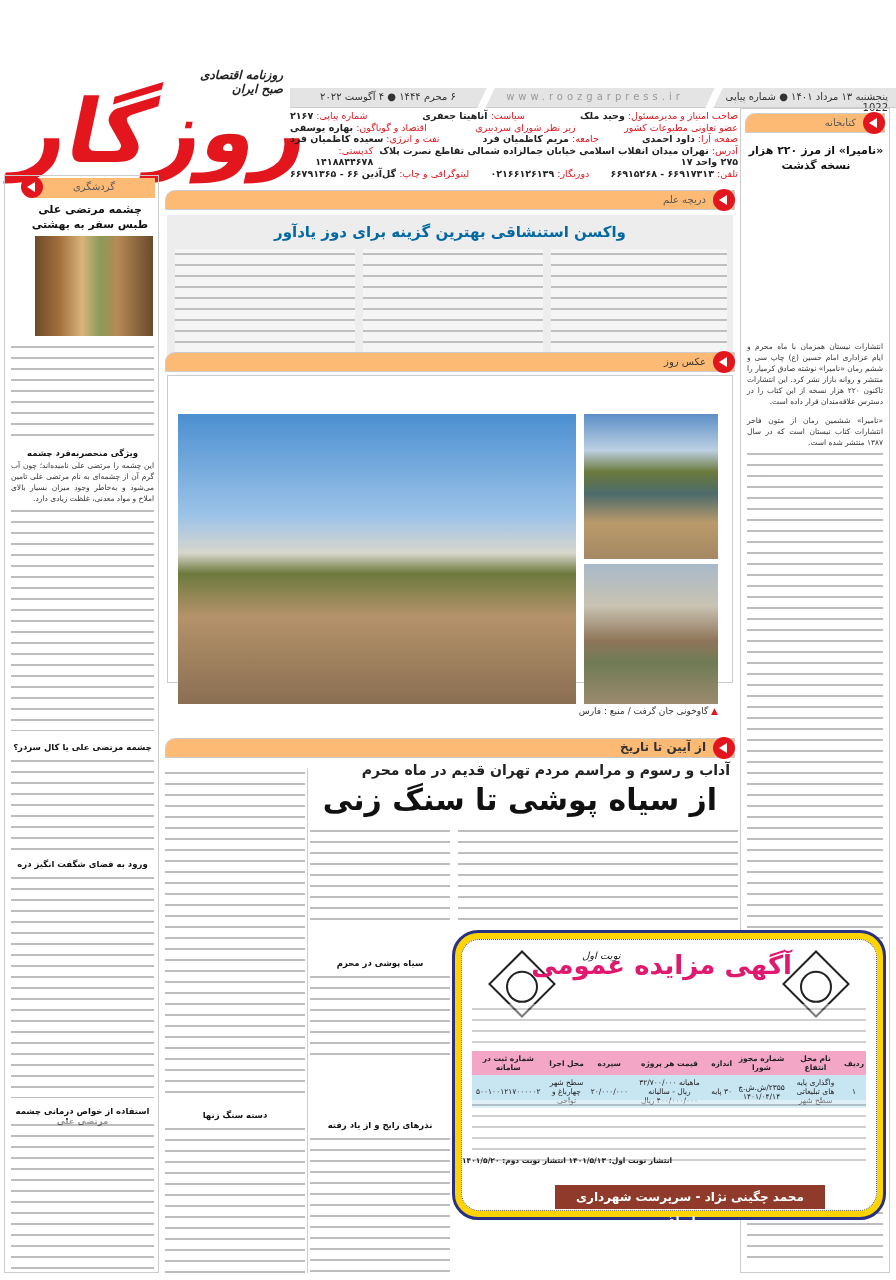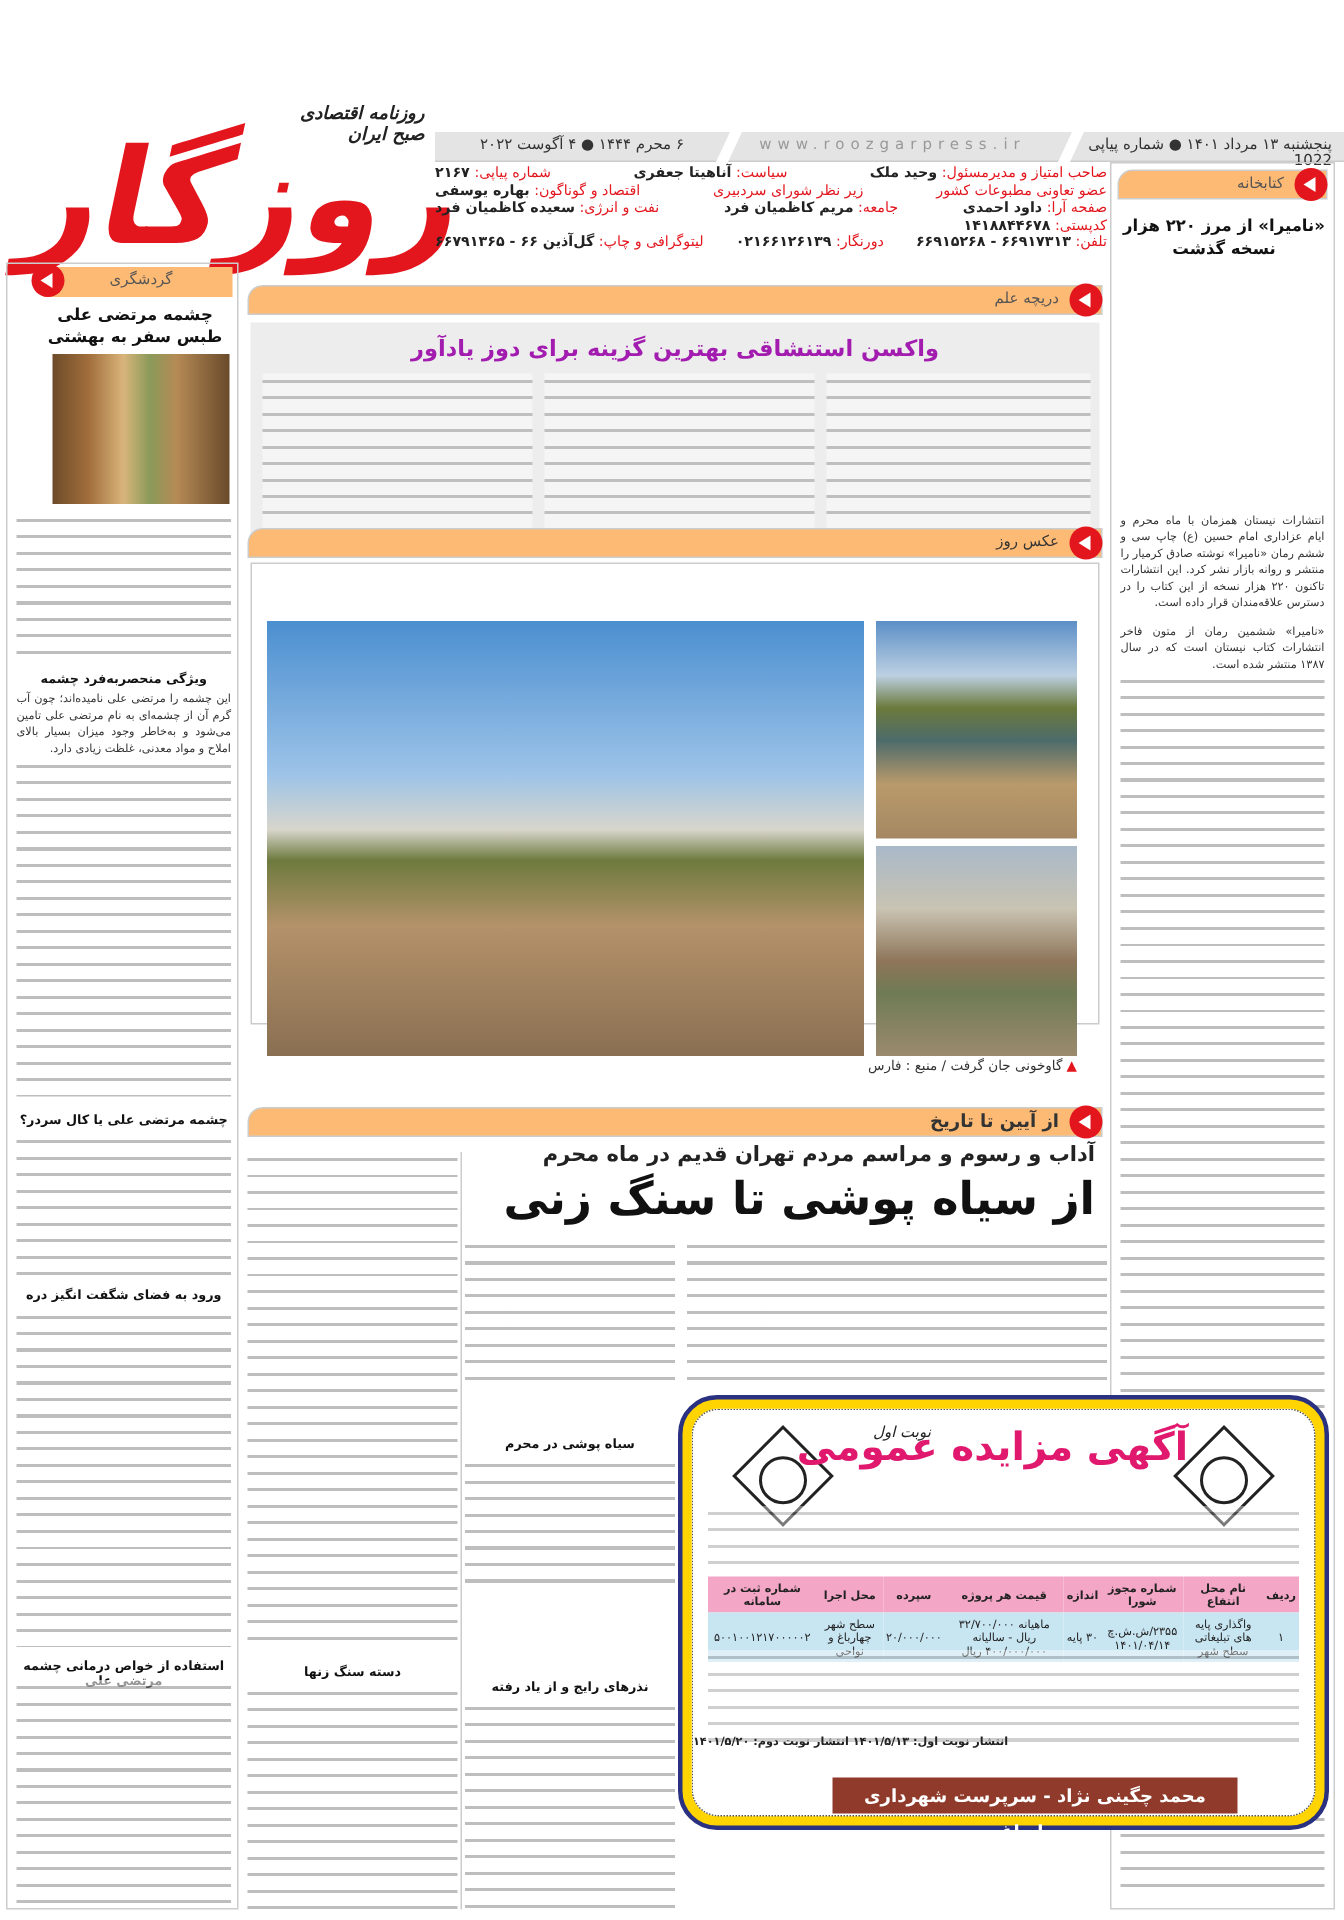--- a/index.html
+++ b/index.html
@@ -36,21 +36,21 @@
 .ad{left:452px;top:930px;width:434px;height:290px;border:3px solid #2a3180;border-radius:26px;background:#ffd400}
 .ad .inner{position:absolute;left:6px;top:6px;right:6px;bottom:6px;background:#fff;border:1px dotted #555;border-radius:18px}
 .ad .title{position:absolute;right:84px;top:10px;font-size:26px;font-weight:bold;color:#e0196e}
 .ad .nobat{position:absolute;left:120px;top:10px;font-size:10px;font-style:italic;color:#222}
 .ad .emb{position:absolute;width:48px;height:48px;border:2px solid #222;transform:rotate(45deg);top:20px}
 .ad .emb:after{content:"";position:absolute;left:8px;top:8px;width:28px;height:28px;border:2px solid #222;border-radius:50%}
 .ad table{position:absolute;left:10px;right:10px;top:111px;border-collapse:collapse;font-size:7.5px;text-align:center}
 .ad th{background:#f3a6c5;padding:3px 2px;font-weight:bold;color:#222}
 .ad td{background:#c8e5f2;padding:3px 2px;color:#222}
 .ad .foot{position:absolute;left:100px;top:252px;width:270px;height:24px;background:#8f3a2a;color:#fff;font-size:12px;font-weight:bold;text-align:center;line-height:24px}
-.bigtitle{font-size:30px;font-weight:900;color:#111;}
+.bigtitle{font-size:30px;font-weight:900;color:#111;text-align:center}
 .subtitle{font-size:14px;font-weight:bold;color:#222;}
 .vline{position:absolute;width:1px;background:#ccc}
 </style>
 </head>
 <body>
 
 <div class="abs logo">
   <div class="word">روزگار</div>
   <div class="tag">روزنامه اقتصادی صبح ایران</div>
 </div>
@@ -73,20 +73,21 @@
     <span class="k">عضو تعاونی مطبوعات کشور</span>
     <span class="k">زیر نظر شورای سردبیری</span>
     <span><span class="k">اقتصاد و گوناگون:</span> <span class="v">بهاره یوسفی</span></span>
   </div>
   <div class="row">
     <span><span class="k">صفحه آرا:</span> <span class="v">داود احمدی</span></span>
     <span><span class="k">جامعه:</span> <span class="v">مریم کاظمیان فرد</span></span>
     <span><span class="k">نفت و انرژی:</span> <span class="v">سعیده کاظمیان فرد</span></span>
   </div>
   <div class="row">
+    <span><span class="k">آدرس:</span> <span class="v">تهران میدان انقلاب اسلامی خیابان جمالزاده شمالی تقاطع نصرت پلاک ۲۷۵ واحد ۱۷</span></span>
     <span><span class="k">کدپستی:</span> <span class="v">۱۴۱۸۸۴۴۶۷۸</span></span>
   </div>
   <div class="row">
     <span><span class="k">تلفن:</span> <span class="v">۶۶۹۱۷۳۱۳ - ۶۶۹۱۵۲۶۸</span></span>
     <span><span class="k">دورنگار:</span> <span class="v">۰۲۱۶۶۱۲۶۱۳۹</span></span>
     <span><span class="k">لیتوگرافی و چاپ:</span> <span class="v">گل‌آذین ۶۶ - ۶۶۷۹۱۳۶۵</span></span>
   </div>
 </div>
 
 <div class="abs colbox" style="left:740px;top:108px;width:150px;height:1165px">
@@ -117,21 +118,21 @@
   <div class="abs lines" style="left:6px;top:697px;width:143px;height:225px"></div>
   <div class="abs head-s" style="left:6px;top:930px;width:143px;font-size:8.5px">استفاده از خواص درمانی چشمه مرتضی علی</div>
   <div class="abs lines" style="left:6px;top:944px;width:143px;height:150px"></div>
 </div>
 
 <div class="abs sec-head" style="left:165px;top:190px;width:570px">
   <div class="circ"></div>
   <div class="lbl">دریچه علم</div>
 </div>
 <div class="abs" style="left:167px;top:215px;width:566px;height:150px;background:#ededed">
-  <div class="abs" style="left:0;top:8px;width:566px;text-align:center;font-size:15px;font-weight:bold;color:#a21caf">واکسن استنشاقی بهترین گزینه برای دوز یادآور</div>
+  <div class="abs" style="left:0;top:8px;width:566px;text-align:center;font-size:15px;font-weight:bold;color:#0369a1">واکسن استنشاقی بهترین گزینه برای دوز یادآور</div>
   <div class="abs lines" style="left:8px;top:34px;width:180px;height:110px;opacity:.45"></div>
   <div class="abs lines" style="left:196px;top:34px;width:180px;height:110px;opacity:.45"></div>
   <div class="abs lines" style="left:384px;top:34px;width:176px;height:110px;opacity:.45"></div>
 </div>
 
 <div class="abs sec-head" style="left:165px;top:352px;width:570px">
   <div class="circ"></div>
   <div class="lbl" style="font-weight:normal;color:#333">عکس روز</div>
 </div>
 <div class="abs" style="left:167px;top:375px;width:566px;height:308px;border:1px solid #ccc">

